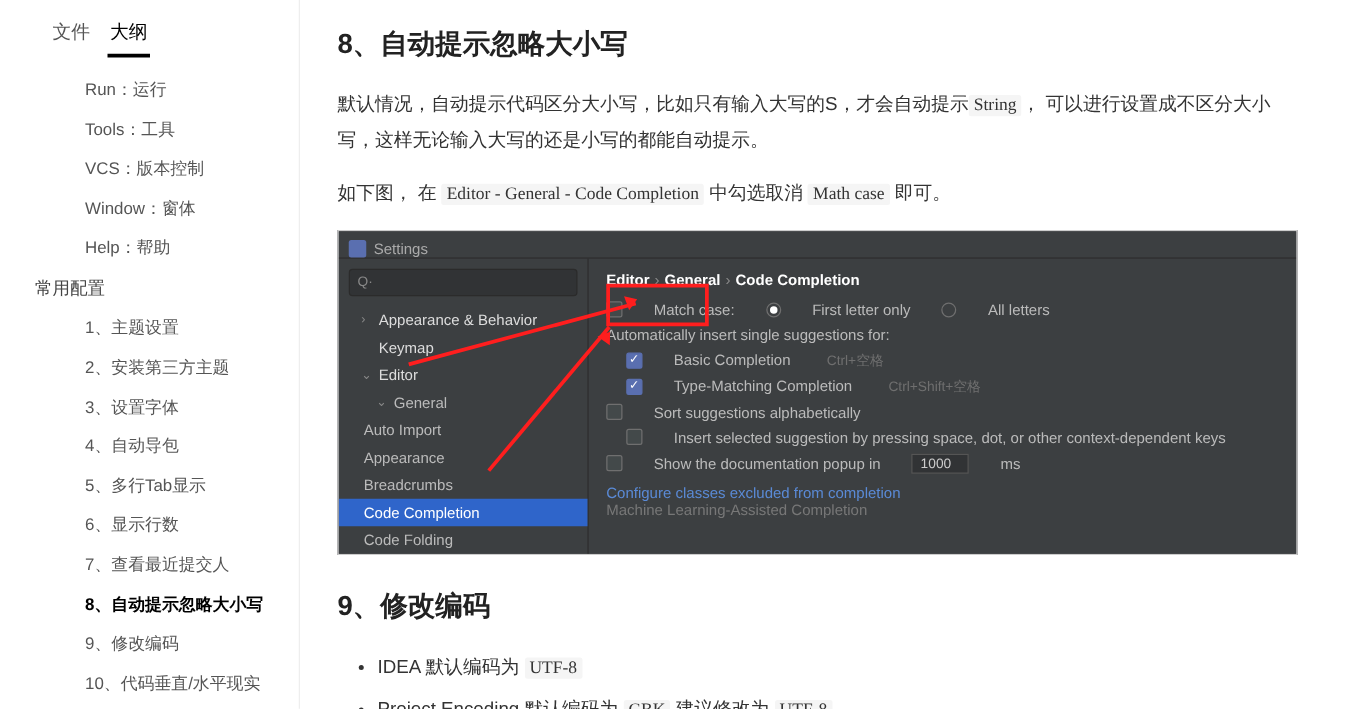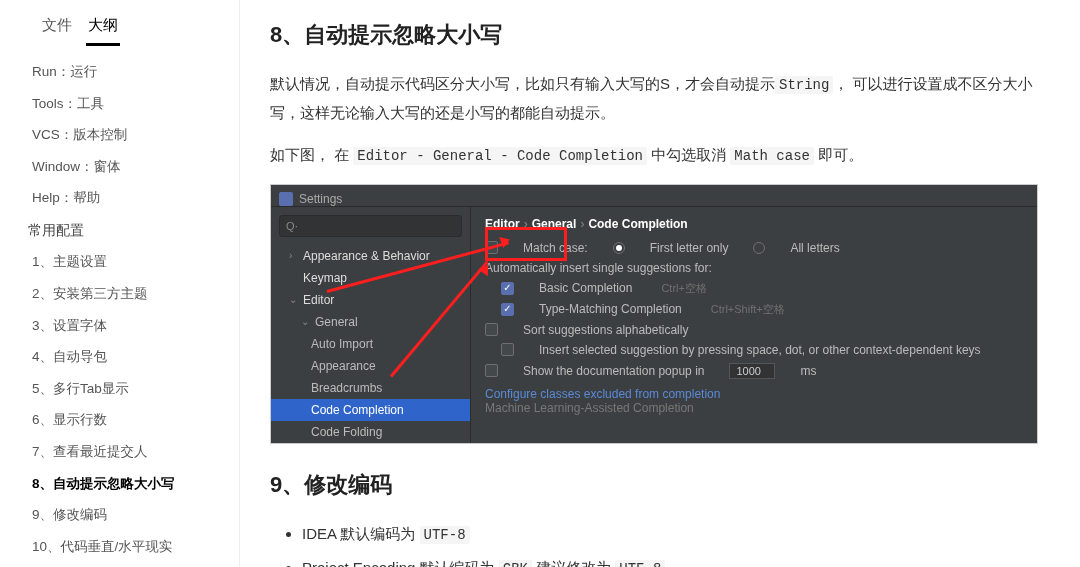--- a/index.html
+++ b/index.html
@@ -4,38 +4,38 @@
   <style>
     *{box-sizing:border-box;margin:0;padding:0}
     body{font-family:"Microsoft YaHei","PingFang SC",sans-serif;font-size:14px;color:#333;background:#fff;width:1080px;height:567px;overflow:hidden;display:flex}
     .sidebar{width:240px;border-right:1px solid #eee;padding:0;overflow-y:auto}
     .tabs{display:flex;padding:12px 40px 0 40px;gap:12px}
     .tab{padding:4px 2px 8px 2px;font-size:15px;color:#555;cursor:pointer}
     .tab.active{color:#000;border-bottom:3px solid #000;font-weight:500}
     .toc{padding:10px 0 10px 0}
     .toc-item{padding:5px 0 5px 55px;font-size:14px;color:#555;cursor:pointer;line-height:1.6}
     .toc-item.l0{padding-left:28px;font-size:14px;color:#444}
-    .toc-item.l1{padding-left:32px;font-size:13.5px}
+    .toc-item.l1{padding-left:68px;font-size:13.5px}
     .toc-item.active{font-weight:700;color:#000}
     .main{flex:1;padding:10px 42px 0 30px;overflow-y:auto}
     h2{font-size:22px;font-weight:700;margin:10px 0 20px 0;color:#222}
     p{line-height:1.9;margin:0 0 14px 0;color:#333;font-size:15px}
-    code.inl{font-family:Liberation Mono, monospace;font-size:14px;background:#f5f5f5;padding:1px 4px;border-radius:2px}
+    code.inl{font-family:Liberation Serif, serif;font-size:14px;background:#f5f5f5;padding:1px 4px;border-radius:2px}
     .shot{border:1px solid #ccc;background:#3C3F41;color:#bbb;font-family:"Segoe UI",sans-serif;font-size:12px;position:relative;height:260px;overflow:hidden;margin-bottom:26px}
     .shot-top{background:#3C3F41;height:22px;border-bottom:1px solid #2b2b2b;display:flex;align-items:flex-end;padding-left:8px;color:#aaa}
     .shot-top .ico{width:14px;height:14px;background:#5a6fb0;margin-right:6px;border-radius:2px}
     .shot-body{display:flex;height:100%}
     .shot-left{width:200px;background:#3C3F41;border-right:1px solid #2b2b2b;padding:8px 0}
     .srch{margin:0 8px 8px 8px;background:#313335;border:1px solid #2b2b2b;border-radius:3px;height:22px;display:flex;align-items:center;padding:0 6px;color:#888;font-size:11px}
     .ln{padding:4px 10px 4px 18px;display:flex;align-items:center;gap:6px;color:#bbb}
     .ln.bold{color:#ddd;font-weight:500}
     .ln.sel{background:#2f65ca;color:#fff;padding-left:38px}
     .ln .chev{color:#888;font-size:10px;width:8px;display:inline-block}
     .ln.ind1{padding-left:30px}
-    .ln.ind2{padding-left:40px}
+    .ln.ind2{padding-left:20px}
     .shot-right{flex:1;padding:10px 14px;background:#3C3F41;position:relative}
     .bc{color:#ddd;font-size:12px;margin-bottom:10px}
     .bc .sep{color:#888;margin:0 4px}
     .bc .em{font-weight:600;color:#fff}
     .row{display:flex;align-items:center;gap:25px;margin:6px 0;color:#bbb;font-size:12px}
     .cb{width:13px;height:13px;border:1px solid #6f6f6f;border-radius:2px;background:#43494A;display:inline-flex;align-items:center;justify-content:center}
     .cb.chk{background:#5a6fb0;border-color:#5a6fb0}
     .cb.chk:after{content:"✓";color:#fff;font-size:10px;line-height:1}
     .radio{width:12px;height:12px;border:1px solid #6f6f6f;border-radius:50%;display:inline-block;position:relative}
     .radio.on:after{content:"";position:absolute;top:2px;left:2px;width:6px;height:6px;background:#fff;border-radius:50%}

